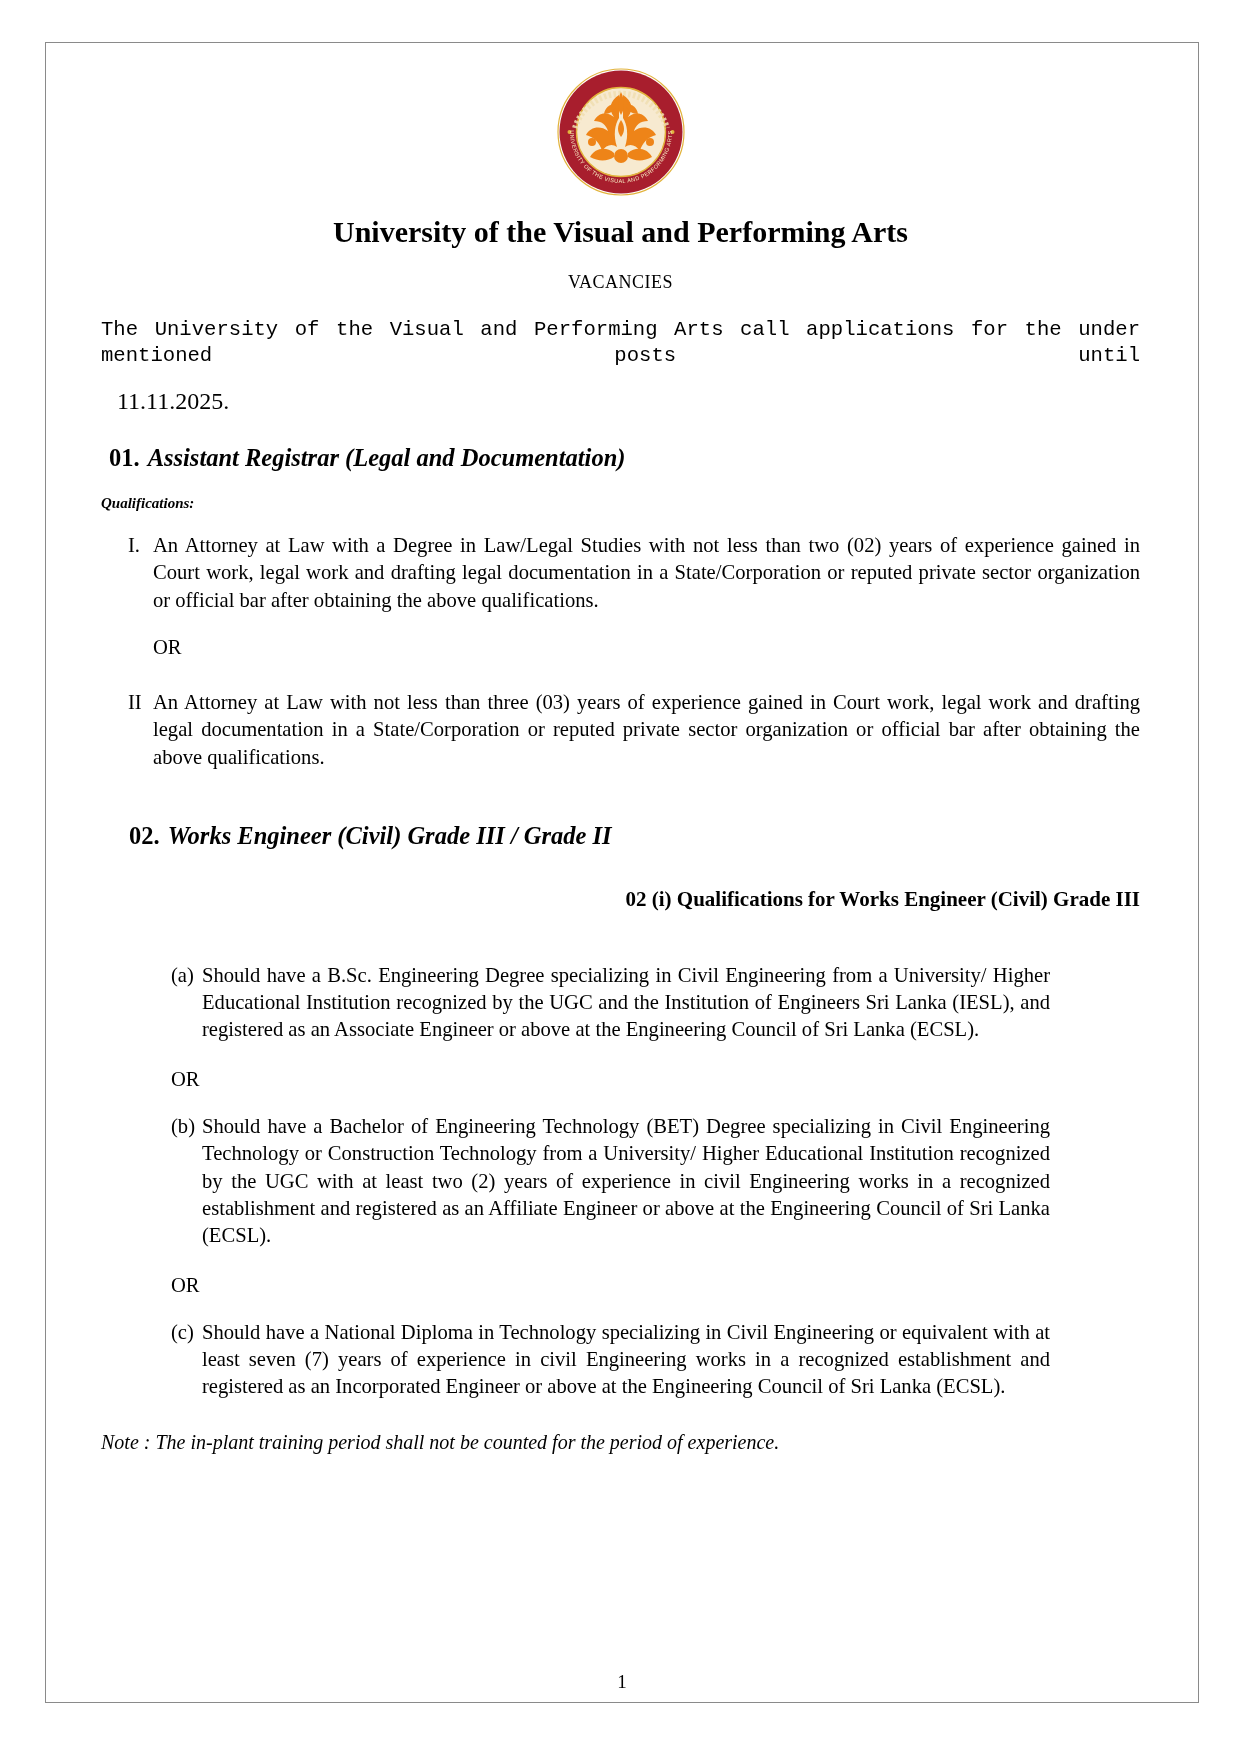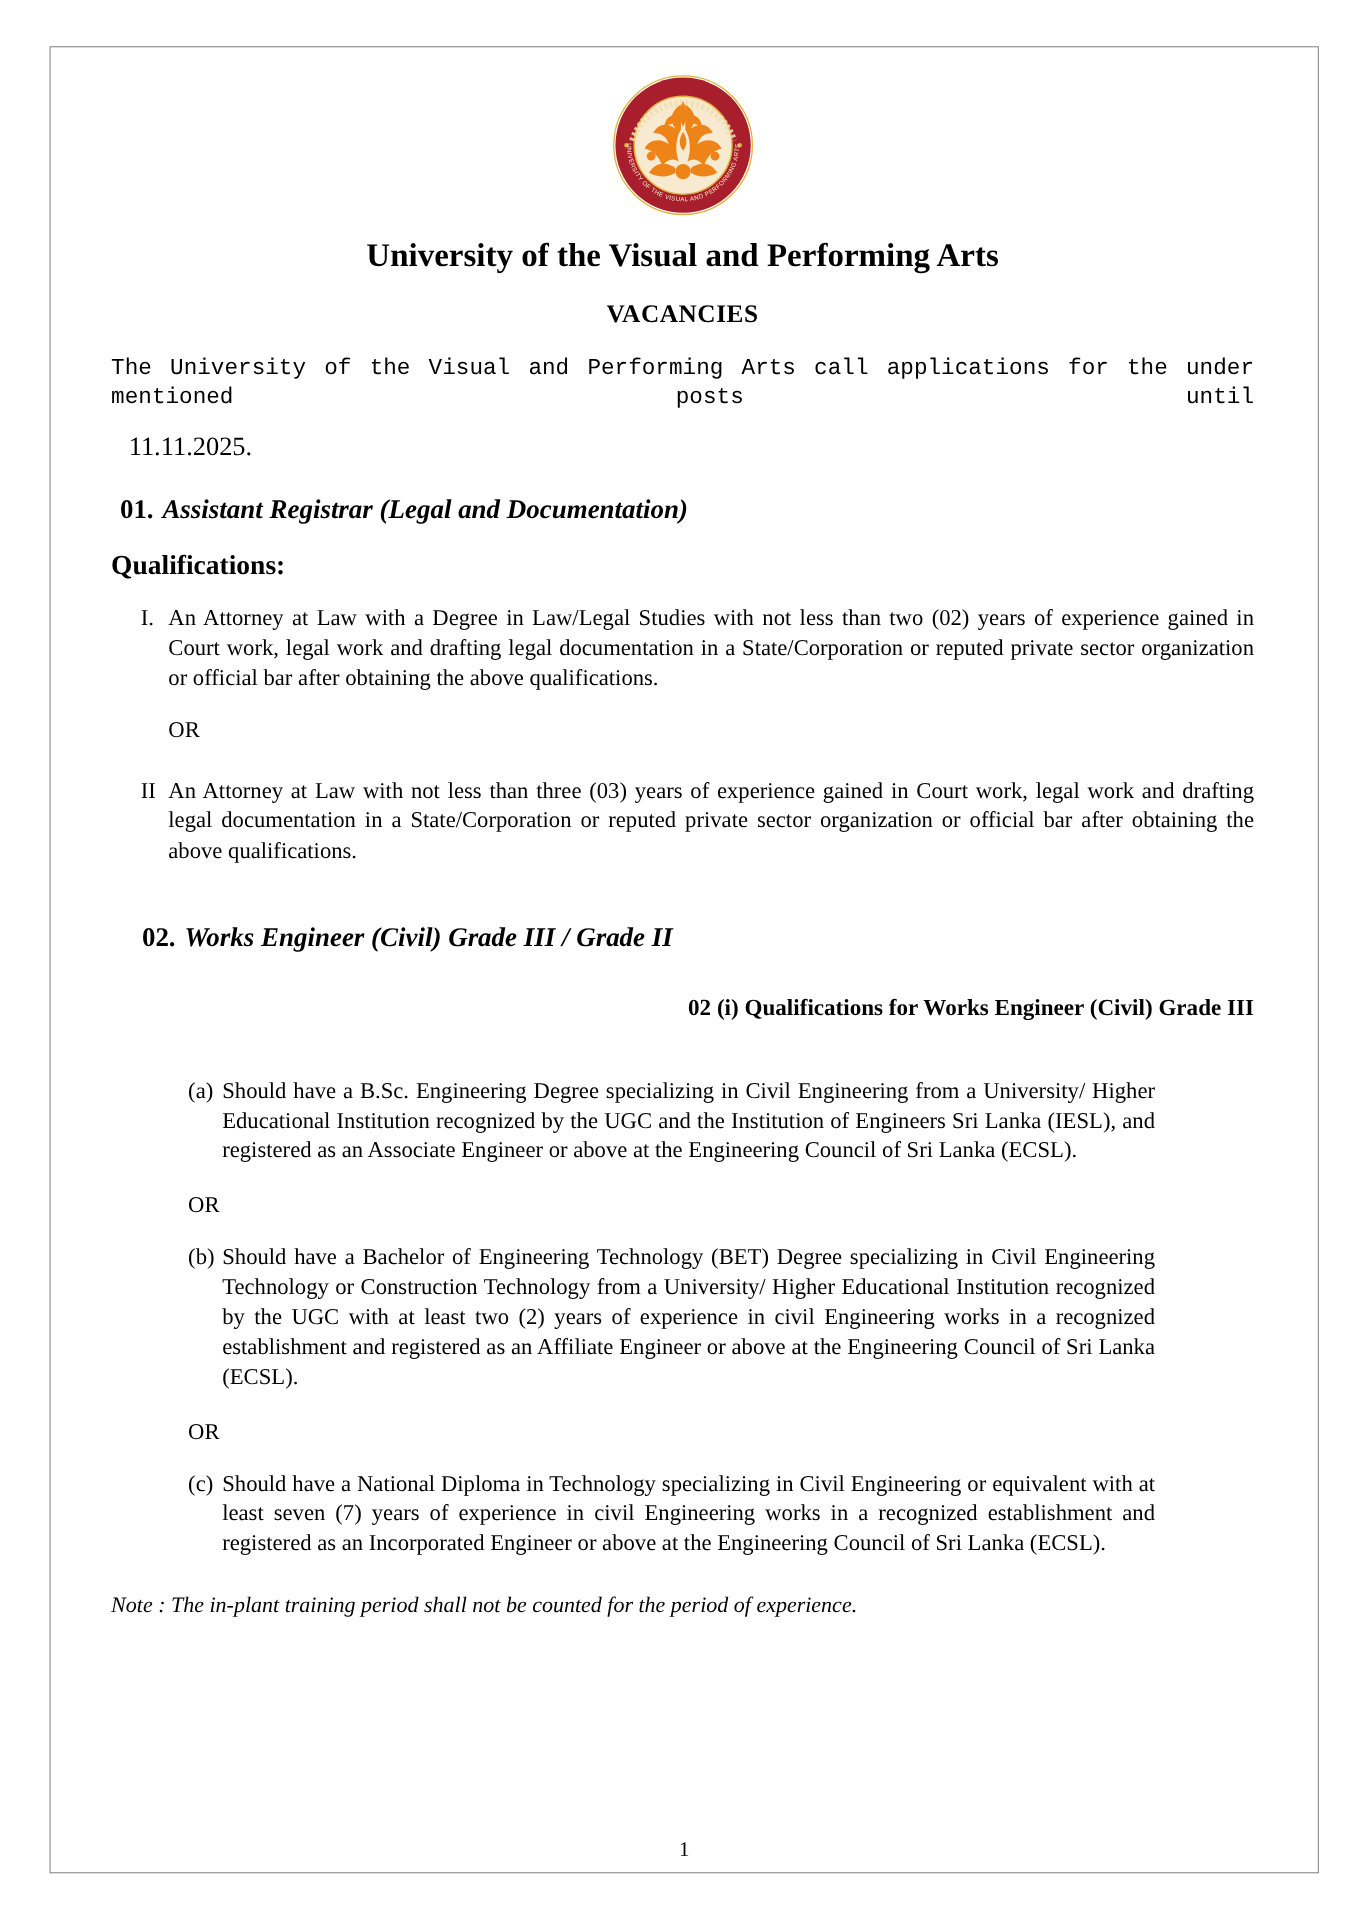--- a/index.html
+++ b/index.html
@@ -41,22 +41,22 @@
   .uni-name {
     margin: 16px 0 0 0;
     text-align: center;
     font-size: 30px;
     font-weight: bold;
     line-height: 1.05;
   }
   .doc-title {
     margin: 24px 0 0 0;
     text-align: center;
-    font-size: 23px;
-    font-weight: bold;
+    font-size: 18px;
+    font-weight: normal;
     letter-spacing: 0.5px;
   }
   .intro {
     margin: 24px 0 0 0;
     font-size: 20.6px;
     text-align: justify;
     text-align-last: justify;
     line-height: 1.3;
     font-family: Liberation Mono, monospace;
   }
@@ -68,22 +68,23 @@
   .section-heading {
     margin: 30px 0 0 8px;
     font-size: 24.5px;
     font-weight: bold;
     line-height: 1.05;
   }
   .section-heading .ttl { font-style: italic; margin-left: 8px; }
   .section-heading.h02 { margin-top: 52px; margin-left: 28px; }
   .qual-label {
     margin: 24px 0 0 0;
-    font-size: 25px;
-    font-weight: bold;
+    font-size: 15px;
+    font-weight: bold;
+    font-style: italic;
   }
   .sub-heading {
     margin: 38px 0 0 8px;
     font-size: 21px;
     font-weight: bold;
     text-align: right;
   }
   .list-item {
     display: flex;
     font-size: 20.6px;

